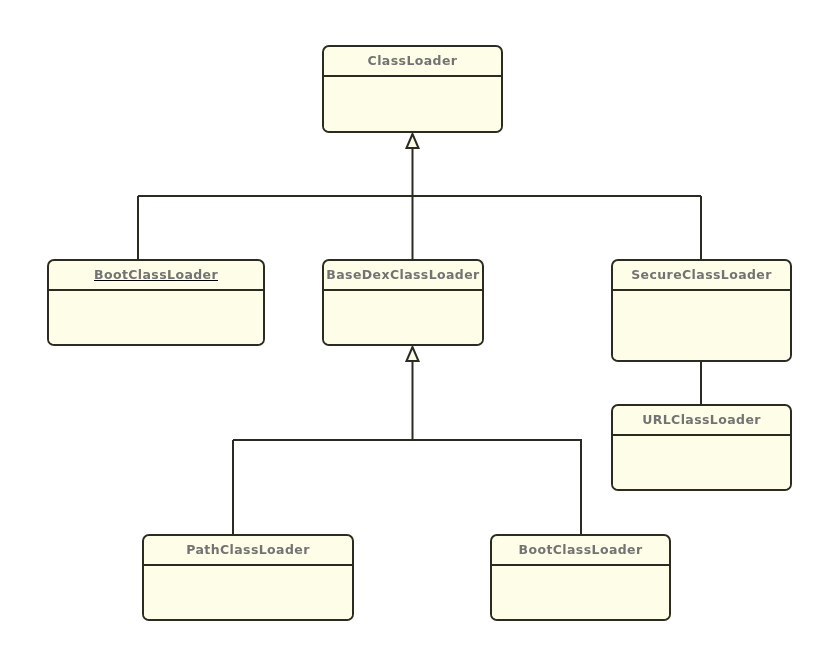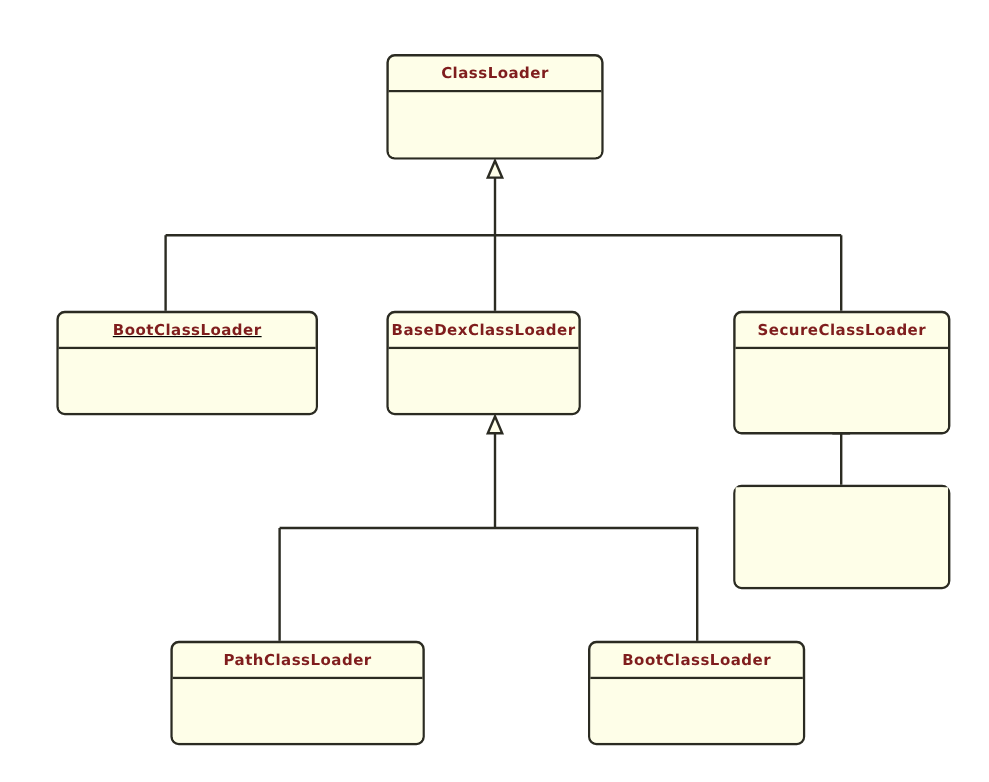--- a/index.html
+++ b/index.html
@@ -36,21 +36,21 @@
     flex-direction: column;
     z-index: 2;
   }
   .uml-class-header {
     box-sizing: border-box;
     height: 30px;
     line-height: 28px;
     text-align: center;
     font-size: 12.5px;
     font-weight: bold;
-    color: #7f1d1d;
+    color: #737373;
     letter-spacing: 0.4px;
     border-bottom: 2px solid #2b2b22;
     white-space: nowrap;
     overflow: hidden;
   }
   .uml-class-attrs {
     flex: 1 1 auto;
     background: #fefee8;
     border-bottom-left-radius: 5px;
     border-bottom-right-radius: 5px;
@@ -106,20 +106,21 @@
     <div class="uml-class-header">BaseDexClassLoader</div>
     <div class="uml-class-attrs"></div>
   </div>
 
   <div class="uml-class" style="left:611px; top:259px; width:181px; height:103px;">
     <div class="uml-class-header">SecureClassLoader</div>
     <div class="uml-class-attrs"></div>
   </div>
 
   <div class="uml-class" style="left:611px; top:404px; width:181px; height:87px;">
+    <div class="uml-class-header">URLClassLoader</div>
     <div class="uml-class-attrs"></div>
   </div>
 
   <div class="uml-class" style="left:142px; top:534px; width:212px; height:87px;">
     <div class="uml-class-header">PathClassLoader</div>
     <div class="uml-class-attrs"></div>
   </div>
 
   <div class="uml-class" style="left:490px; top:534px; width:181px; height:87px;">
     <div class="uml-class-header">BootClassLoader</div>

